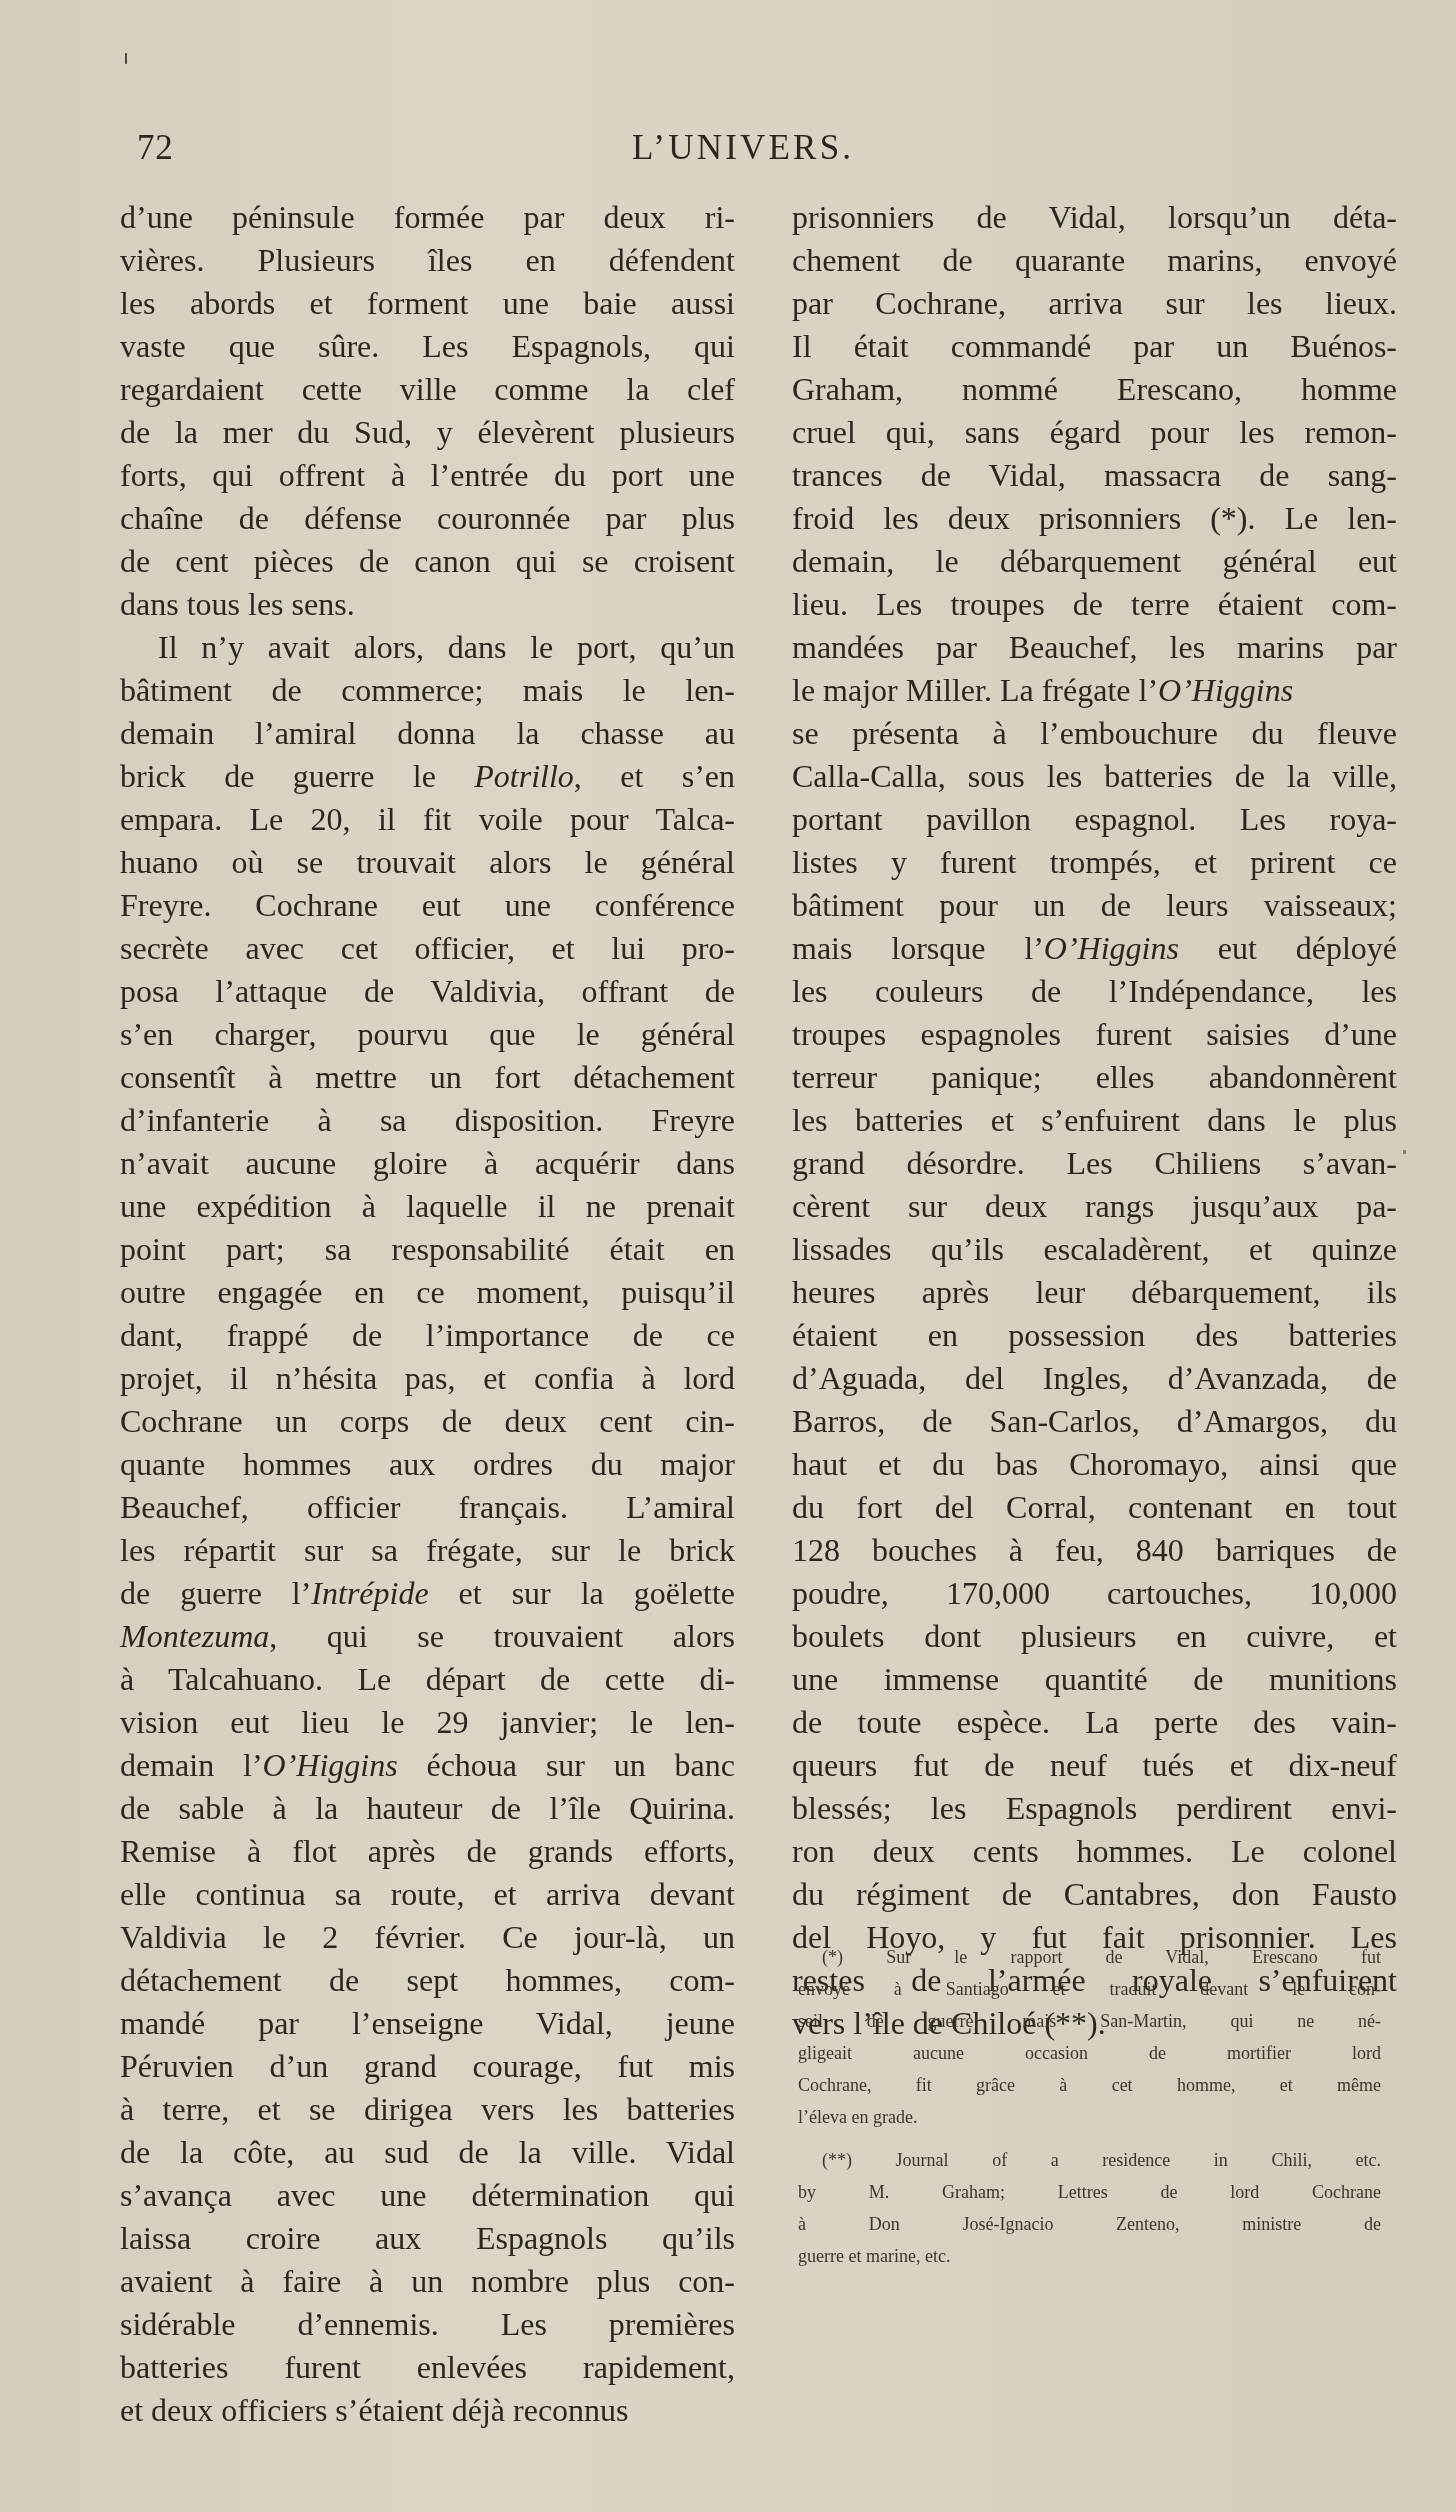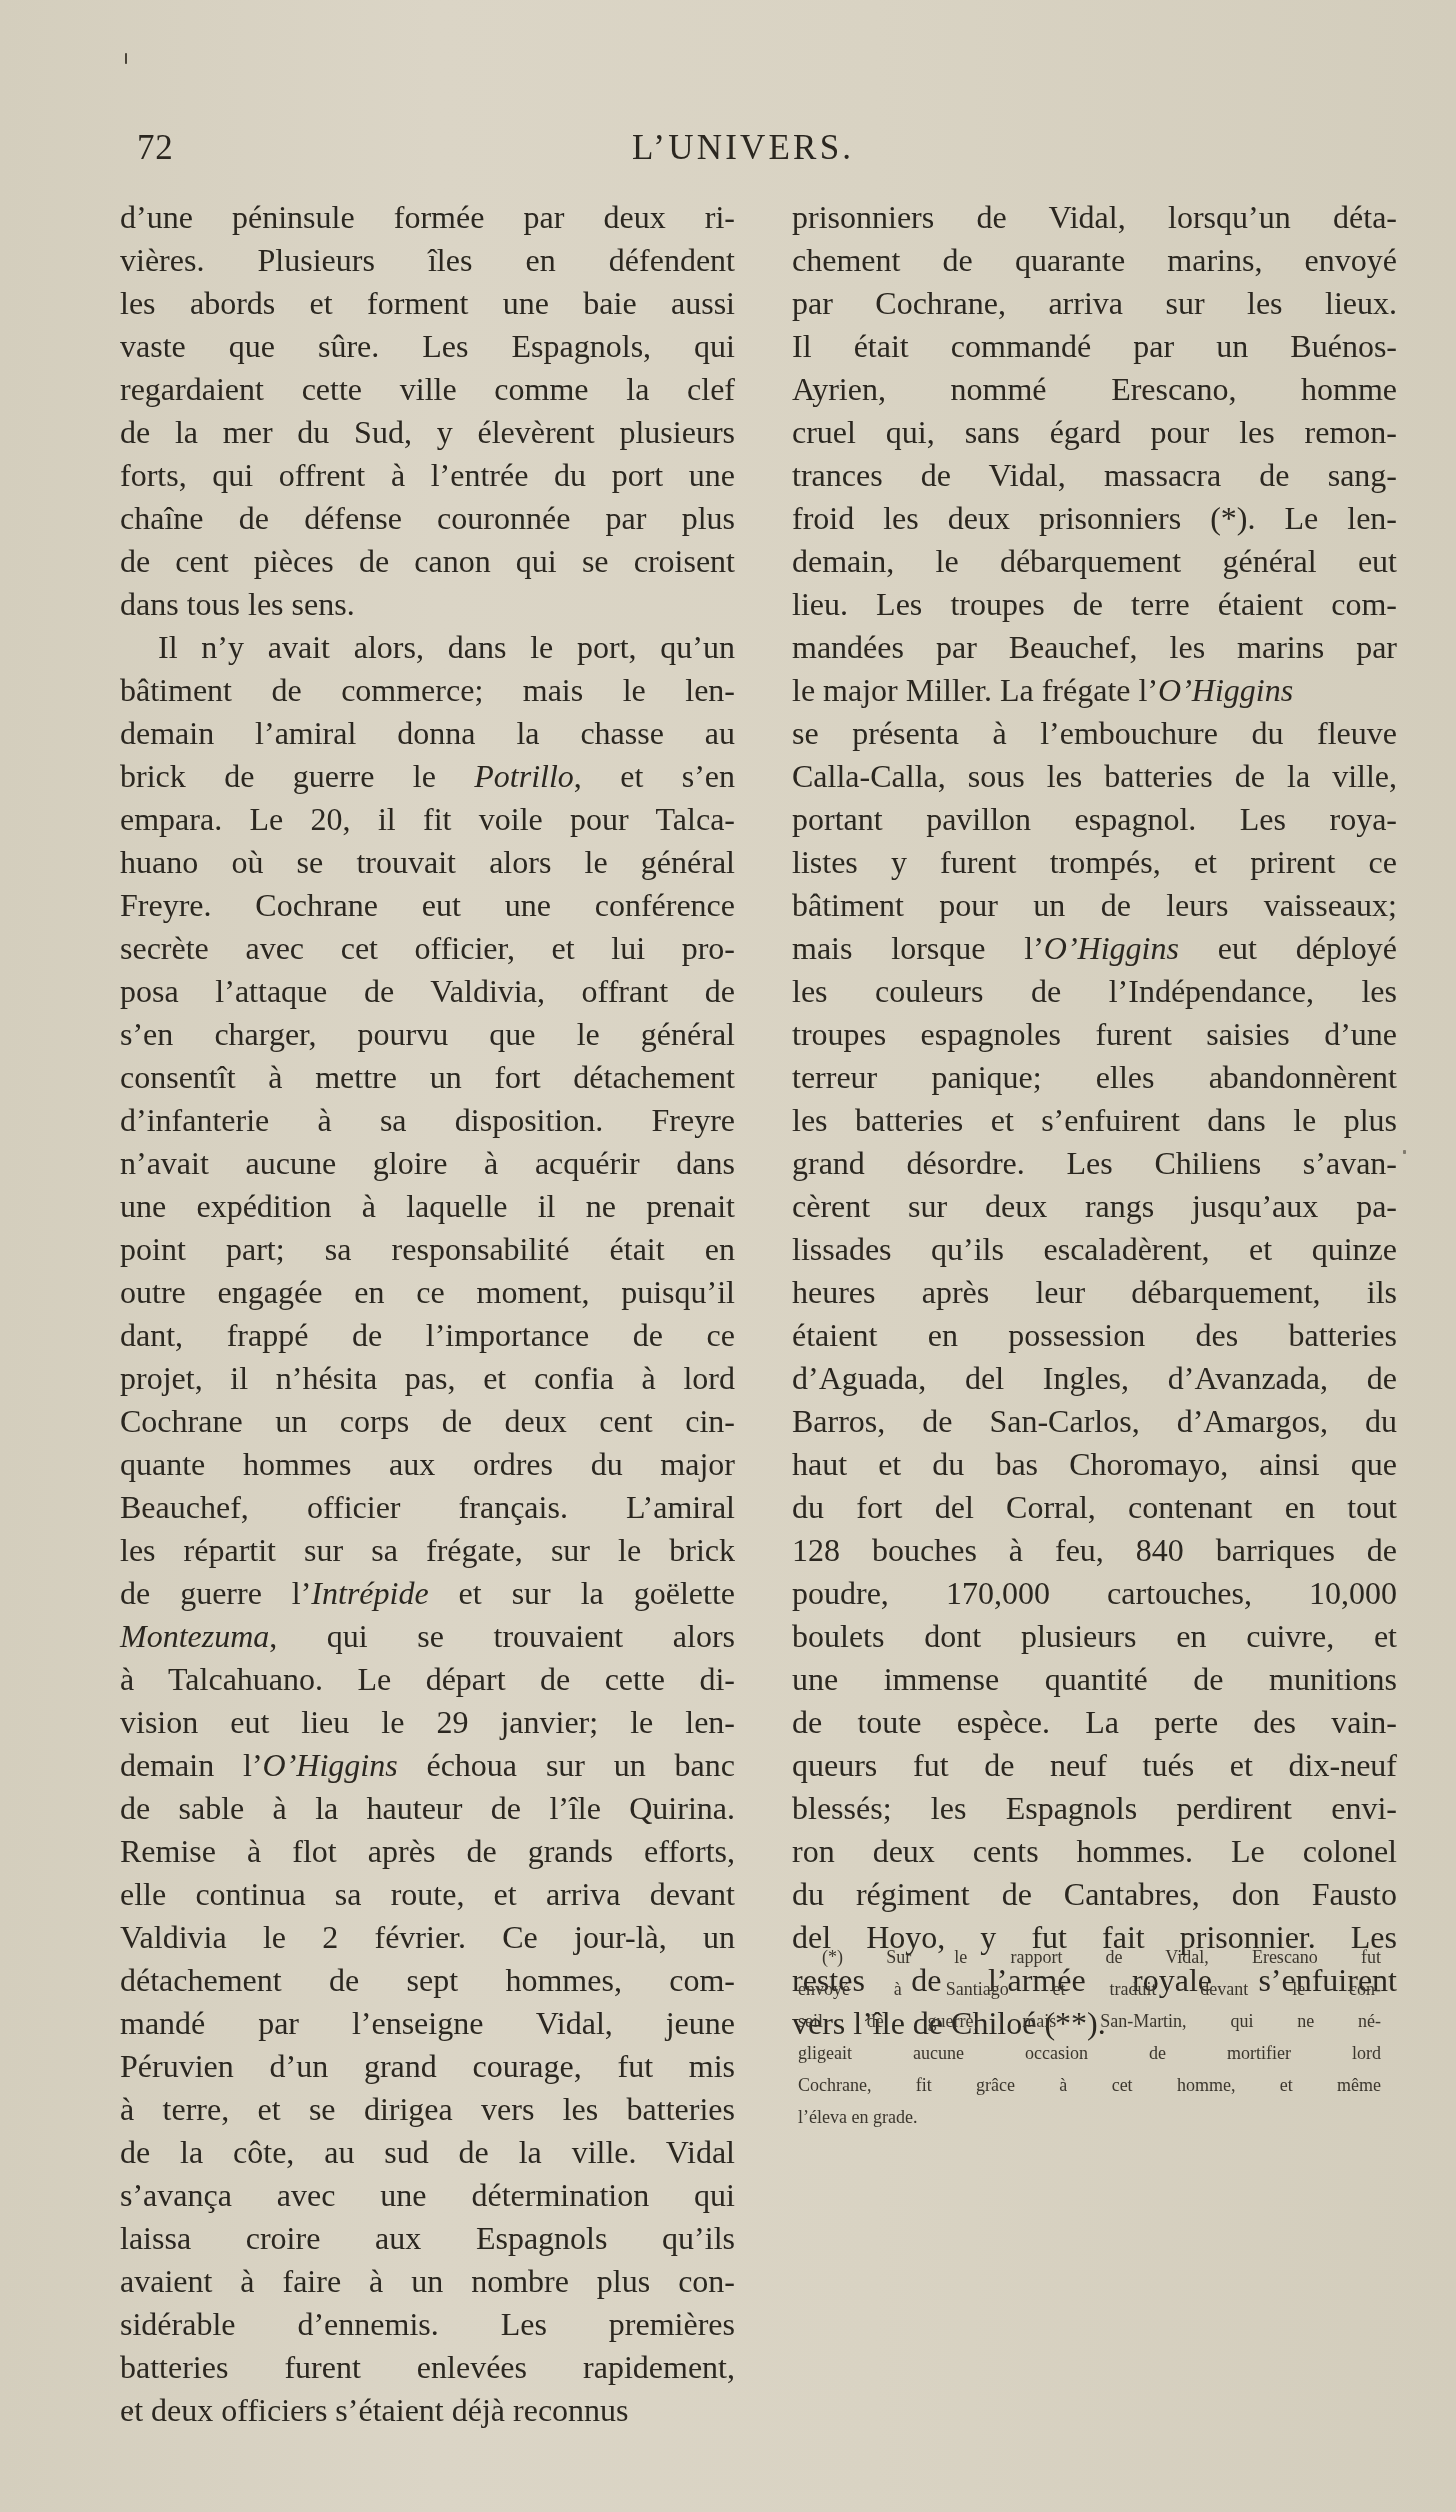--- a/index.html
+++ b/index.html
@@ -168,21 +168,21 @@
       <span class="line">avaient à faire à un nombre plus con-</span>
       <span class="line">sidérable d’ennemis. Les premières</span>
       <span class="line">batteries furent enlevées rapidement,</span>
       <span class="line end">et deux officiers s’étaient déjà reconnus</span>
     </div>
   <div class="col col-right" id="col-right">
       <span class="line">prisonniers de Vidal, lorsqu’un déta-</span>
       <span class="line">chement de quarante marins, envoyé</span>
       <span class="line">par Cochrane, arriva sur les lieux.</span>
       <span class="line">Il était commandé par un Buénos-</span>
-      <span class="line">Ayrien, nommé Erescano, homme</span>
+      <span class="line">Graham, nommé Erescano, homme</span>
       <span class="line">cruel qui, sans égard pour les remon-</span>
       <span class="line">trances de Vidal, massacra de sang-</span>
       <span class="line">froid les deux prisonniers (*). Le len-</span>
       <span class="line">demain, le débarquement général eut</span>
       <span class="line">lieu. Les troupes de terre étaient com-</span>
       <span class="line">mandées par Beauchef, les marins par</span>
       <span class="line end"><span>le major Miller. La frégate l’</span><em>O’Higgins</em><span></span></span>
       <span class="line">se présenta à l’embouchure du fleuve</span>
       <span class="line">Calla-Calla, sous les batteries de la ville,</span>
       <span class="line">portant pavillon espagnol. Les roya-</span>
@@ -218,19 +218,25 @@
 
   <div class="footnotes" id="footnotes">
       <div class="footnote">
         <span class="fn-line indent">(*) Sur le rapport de Vidal, Erescano fut</span>
         <span class="fn-line">envoyé à Santiago et traduit devant le con-</span>
         <span class="fn-line">seil de guerre; mais San-Martin, qui ne né-</span>
         <span class="fn-line">gligeait aucune occasion de mortifier lord</span>
         <span class="fn-line">Cochrane, fit grâce à cet homme, et même</span>
         <span class="fn-line end">l’éleva en grade.</span>
       </div>
+      <div class="footnote">
+        <span class="fn-line indent">(**) Journal of a residence in Chili, etc.</span>
+        <span class="fn-line">by M. Graham; Lettres de lord Cochrane</span>
+        <span class="fn-line">à Don José-Ignacio Zenteno, ministre de</span>
+        <span class="fn-line end">guerre et marine, etc.</span>
+      </div>
     </div>
 
   <span class="speck" style="left:125px;top:53px;width:1.6px;height:11.2px;"></span>
   <span class="speck" style="left:129px;top:2411px;width:3.2px;height:4px;"></span>
   <span class="speck" style="left:1403px;top:1150px;width:3.2px;height:4px;opacity:0.6;"></span>
 </div>
 
 
 </body></html>

